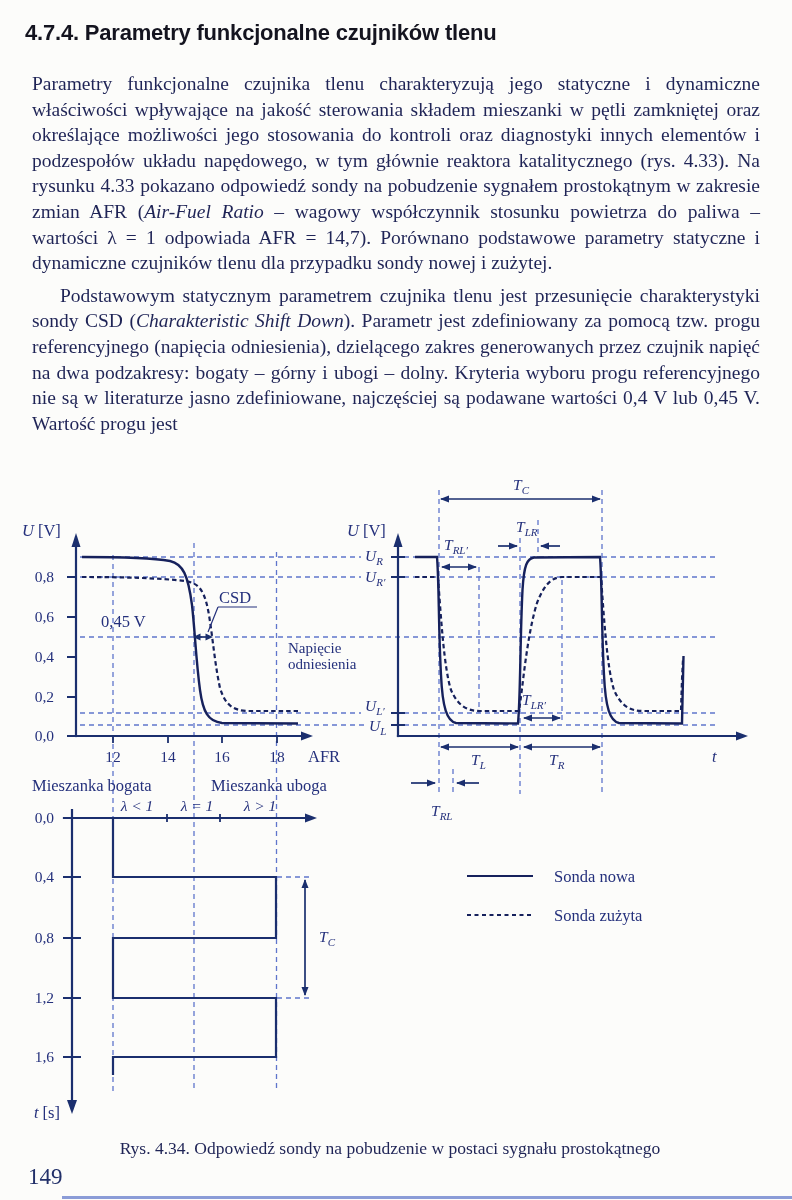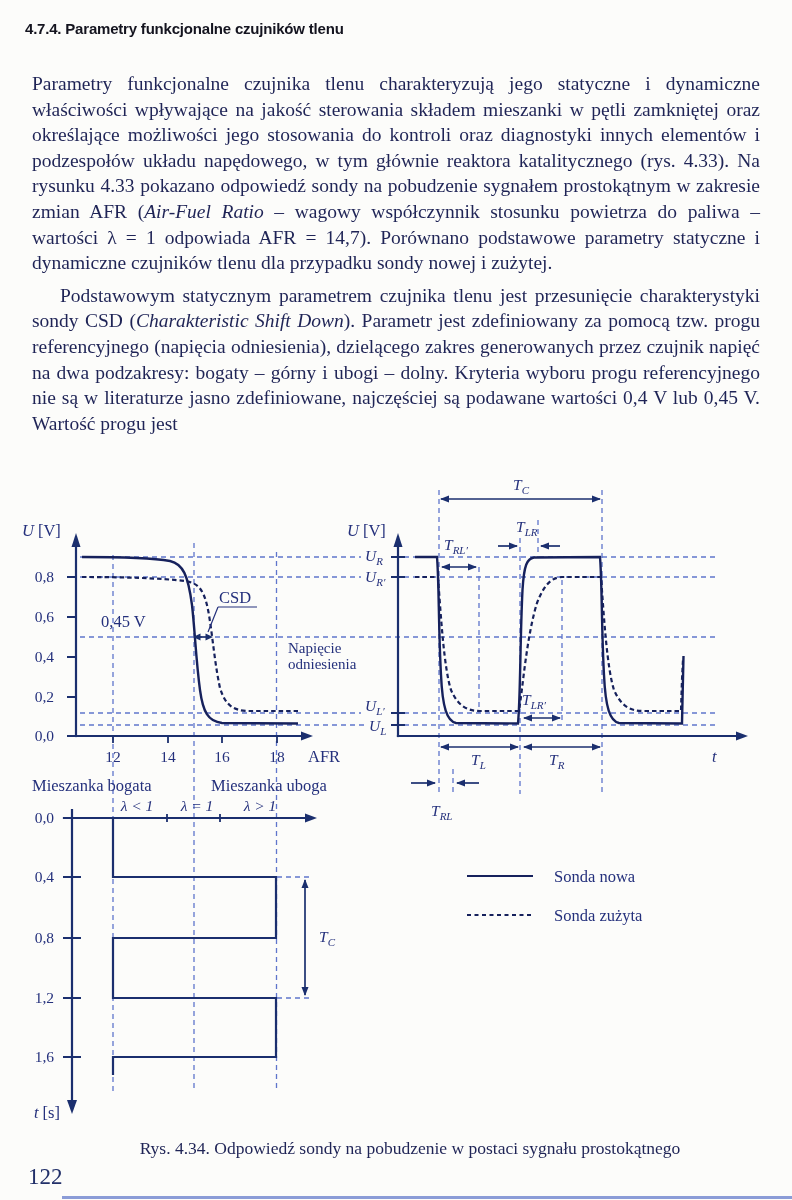--- a/index.html
+++ b/index.html
@@ -1,25 +1,25 @@
 <!DOCTYPE html>
 <html lang="pl"><head>
 <meta charset="utf-8">
 <style>
   html,body{margin:0;padding:0;background:#e8e8e8;}
   .page{position:relative;width:792px;height:1200px;background:#fcfcfa;overflow:hidden;
         font-family:"Liberation Serif",serif;color:#1f2456;}
   h1.head{position:absolute;left:25px;top:20px;margin:0;width:740px;
-        font-family:"Liberation Sans",sans-serif;font-weight:bold;font-size:15px;
+        font-family:"Liberation Sans",sans-serif;font-weight:bold;font-size:22px;
         letter-spacing:-0.2px;color:#14141f;}
   .bodytext{position:absolute;left:25px;top:64px;width:742px;
         font-size:19.5px;line-height:25.6px;text-align:justify;}
   .bodytext p{margin:7px;}
   .bodytext p.indent{text-indent:28px;}
-  .caption{position:absolute;left:54px;top:1138px;width:712px;text-align:center;
+  .caption{position:absolute;left:34px;top:1138px;width:712px;text-align:center;
         font-size:17.5px;color:#1f2456;}
   .pagenum{position:absolute;left:28px;top:1164px;font-size:23px;color:#223069;}
   .bottom-rule{position:absolute;left:62px;top:1196px;width:730px;height:3px;
         background:#5b74c8;opacity:.7;}
   svg.fig{position:absolute;left:0;top:470px;}
   
   .ax{stroke:#1b2f6e;stroke-width:2.2;fill:none;stroke-linecap:square;}
   .tick{stroke:#1b2f6e;stroke-width:1.8;fill:none;}
   .guide{stroke:#5f75cc;stroke-width:1.3;stroke-dasharray:5 4;fill:none;}
   .curve{stroke:#16215c;stroke-width:2.4;fill:none;}
@@ -189,16 +189,16 @@
 
     <g>
       <line x1="467" y1="406" x2="533" y2="406" stroke="#16215c" stroke-width="2.2"></line>
       <text class="fl lg" x="554" y="412">Sonda nowa</text>
       <line x1="467" y1="445" x2="533" y2="445" stroke="#16215c" stroke-width="2" stroke-dasharray="4 3.5"></line>
       <text class="fl lg" x="554" y="451">Sonda zużyta</text>
     </g>
   </svg>
 
   <div class="caption">Rys. 4.34. Odpowiedź sondy na pobudzenie w postaci sygnału prostokątnego</div>
-  <div class="pagenum">122</div>
+  <div class="pagenum">149</div>
   <div class="bottom-rule"></div>
 
 </div>
 
 </body></html>

